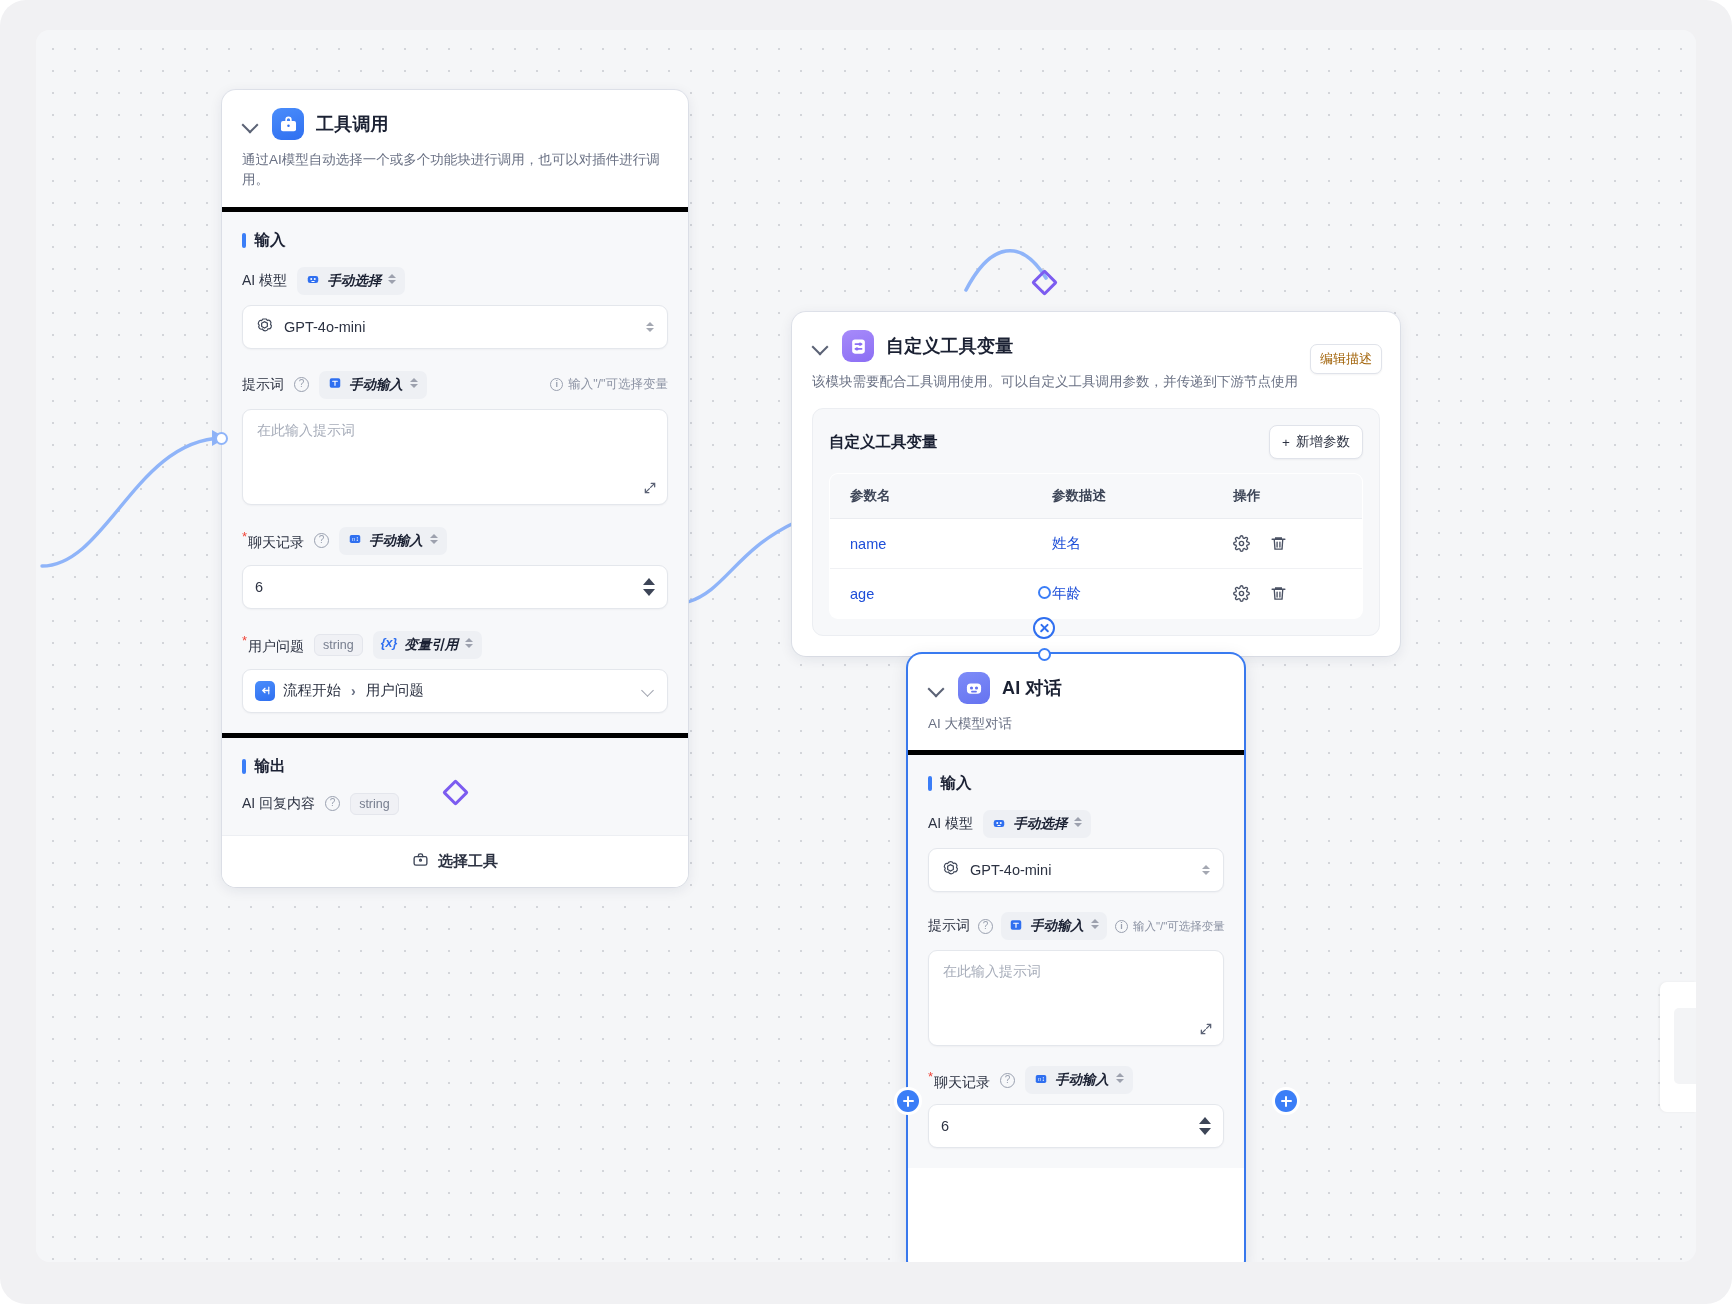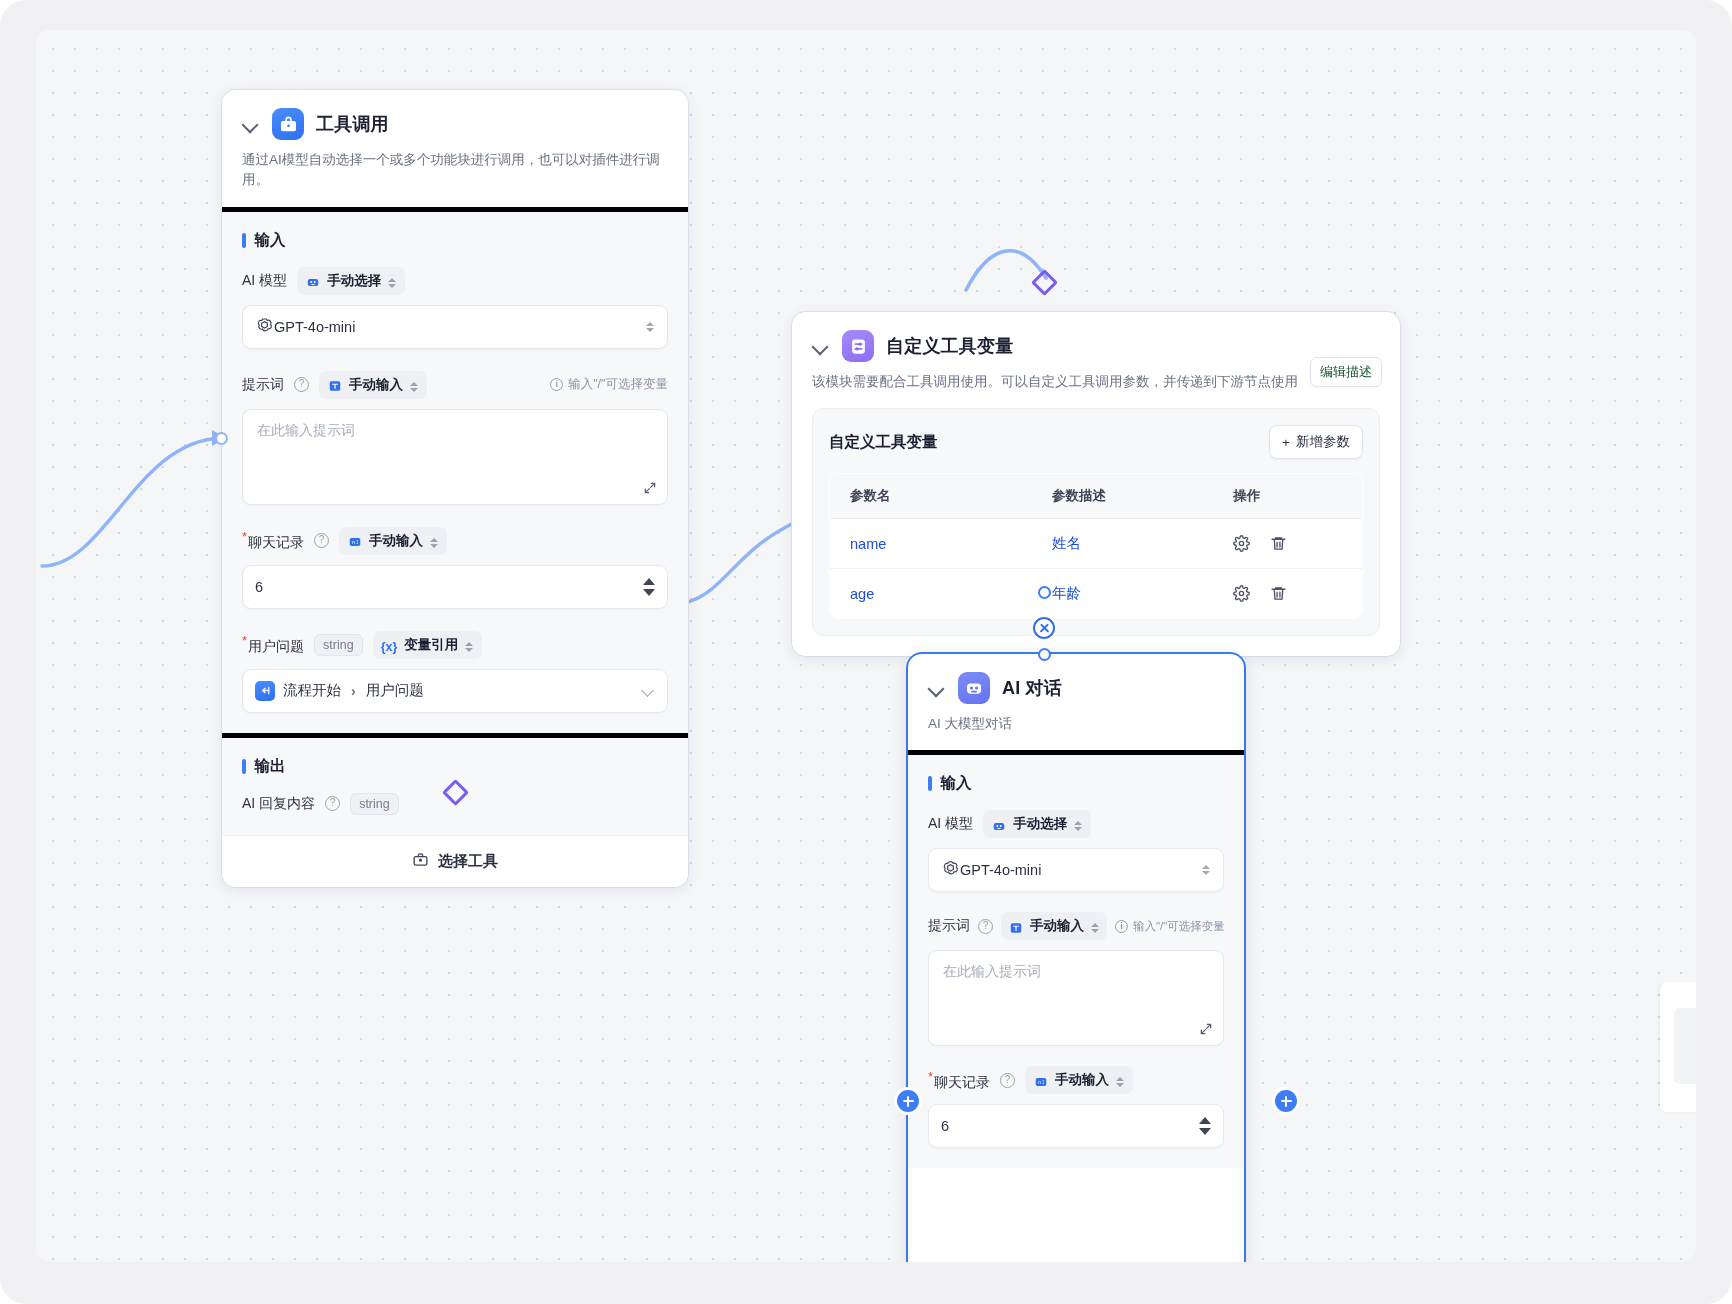--- a/index.html
+++ b/index.html
@@ -94,23 +94,23 @@
   .field-label { font-size: 14px; color: #2c3242; font-weight: 500; white-space: nowrap; }
   .req-star { color: #f04438; font-size: 13px; vertical-align: super; margin-right: 1px; }
   .help-q {
     width: 15px; height: 15px; border-radius: 50%;
     border: 1.3px solid #9aa1b0; color: #9aa1b0;
     font-size: 10px; line-height: 12.5px; text-align: center; flex: none; cursor: pointer;
   }
 
   
   .pill {
-    display: inline-flex; align-items: flex-end; gap: 7px;
+    display: inline-flex; align-items: flex-start; gap: 7px;
     background: #eef0f4; border-radius: 7px;
-    padding: 5px 8px; cursor: pointer;
+    padding: 5px 8px; cursor: pointer; font-style: italic;
   }
   .pill-ic { width: 15px; height: 15px; border-radius: 3px; flex: none; display:flex; align-items:center; justify-content:center;}
   .pill-txt { font-size: 13.5px; color: #1b2133; font-weight: 700; white-space: nowrap; }
   .updown { width: 9px; height: 14px; position: relative; flex: none; opacity: .55; }
   .updown::before, .updown::after {
     content: ""; position: absolute; left: 0;
     border-left: 4px solid transparent; border-right: 4px solid transparent;
   }
   .updown::before { top: 2px;  border-bottom: 4px solid #5b6275; }
   .updown::after  { bottom: 2px; border-top: 4px solid #5b6275; }
@@ -126,21 +126,21 @@
   }
   .hint-i {
     width: 13px; height: 13px; border-radius: 50%;
     border: 1.2px solid #9aa1b0; color: #9aa1b0;
     font-size: 9px; line-height: 11px; text-align: center; font-weight: 700;
   }
 
   
   .input-box {
     background: #ffffff; border: 1px solid #e4e7ec; border-radius: 9px;
-    height: 44px; display: flex; align-items: center; 
+    height: 44px; display: flex; align-items: center; gap: 10px;
     padding: 0 12px; font-size: 14.5px; color: #2c3242;
     box-shadow: 0 1px 2px rgba(16,24,40,.04);
   }
   .input-box .val { flex: 1; white-space: nowrap; overflow: hidden; }
   .textarea-box {
     background: #ffffff; border: 1px solid #e4e7ec; border-radius: 9px;
     height: 96px; padding: 12px 14px; position: relative;
     box-shadow: 0 1px 2px rgba(16,24,40,.04);
   }
   .ta-ph { font-size: 14px; color: #a6acb9; }
@@ -169,23 +169,23 @@
     border-top: 1px solid #edeff3;
     background: #ffffff;
     border-radius: 0 0 14px 14px;
     height: 52px; display: flex; align-items: center; justify-content: center;
     gap: 9px; cursor: pointer;
   }
   .node-footer .txt { font-size: 15px; font-weight: 600; color: #2c3242; }
 
   
   .edit-desc-btn {
-    position: absolute; right: 18px; top: 45px;
+    position: absolute; right: 18px; top: 32px;
     background: #fff; border: 1px solid #e0e3ea; border-radius: 7px;
-    padding: 5px 9px; font-size: 13px; color: #14532d; cursor: pointer;
+    padding: 5px 9px; font-size: 13px; color: #a16207; cursor: pointer;
     box-shadow: 0 1px 2px rgba(16,24,40,.05);
   }
   .panel {
     background: #f7f8fa; border: 1px solid #eceef2; border-radius: 11px;
     margin: 0 20px 20px 20px; padding: 16px 16px 16px 16px;
   }
   .panel-head { display:flex; align-items:center; justify-content:space-between; margin-bottom: 14px; }
   .panel-title { font-size: 15.5px; font-weight: 700; color: #1b2133; }
   .add-btn {
     background:#fff; border:1px solid #e0e3ea; border-radius:8px;

